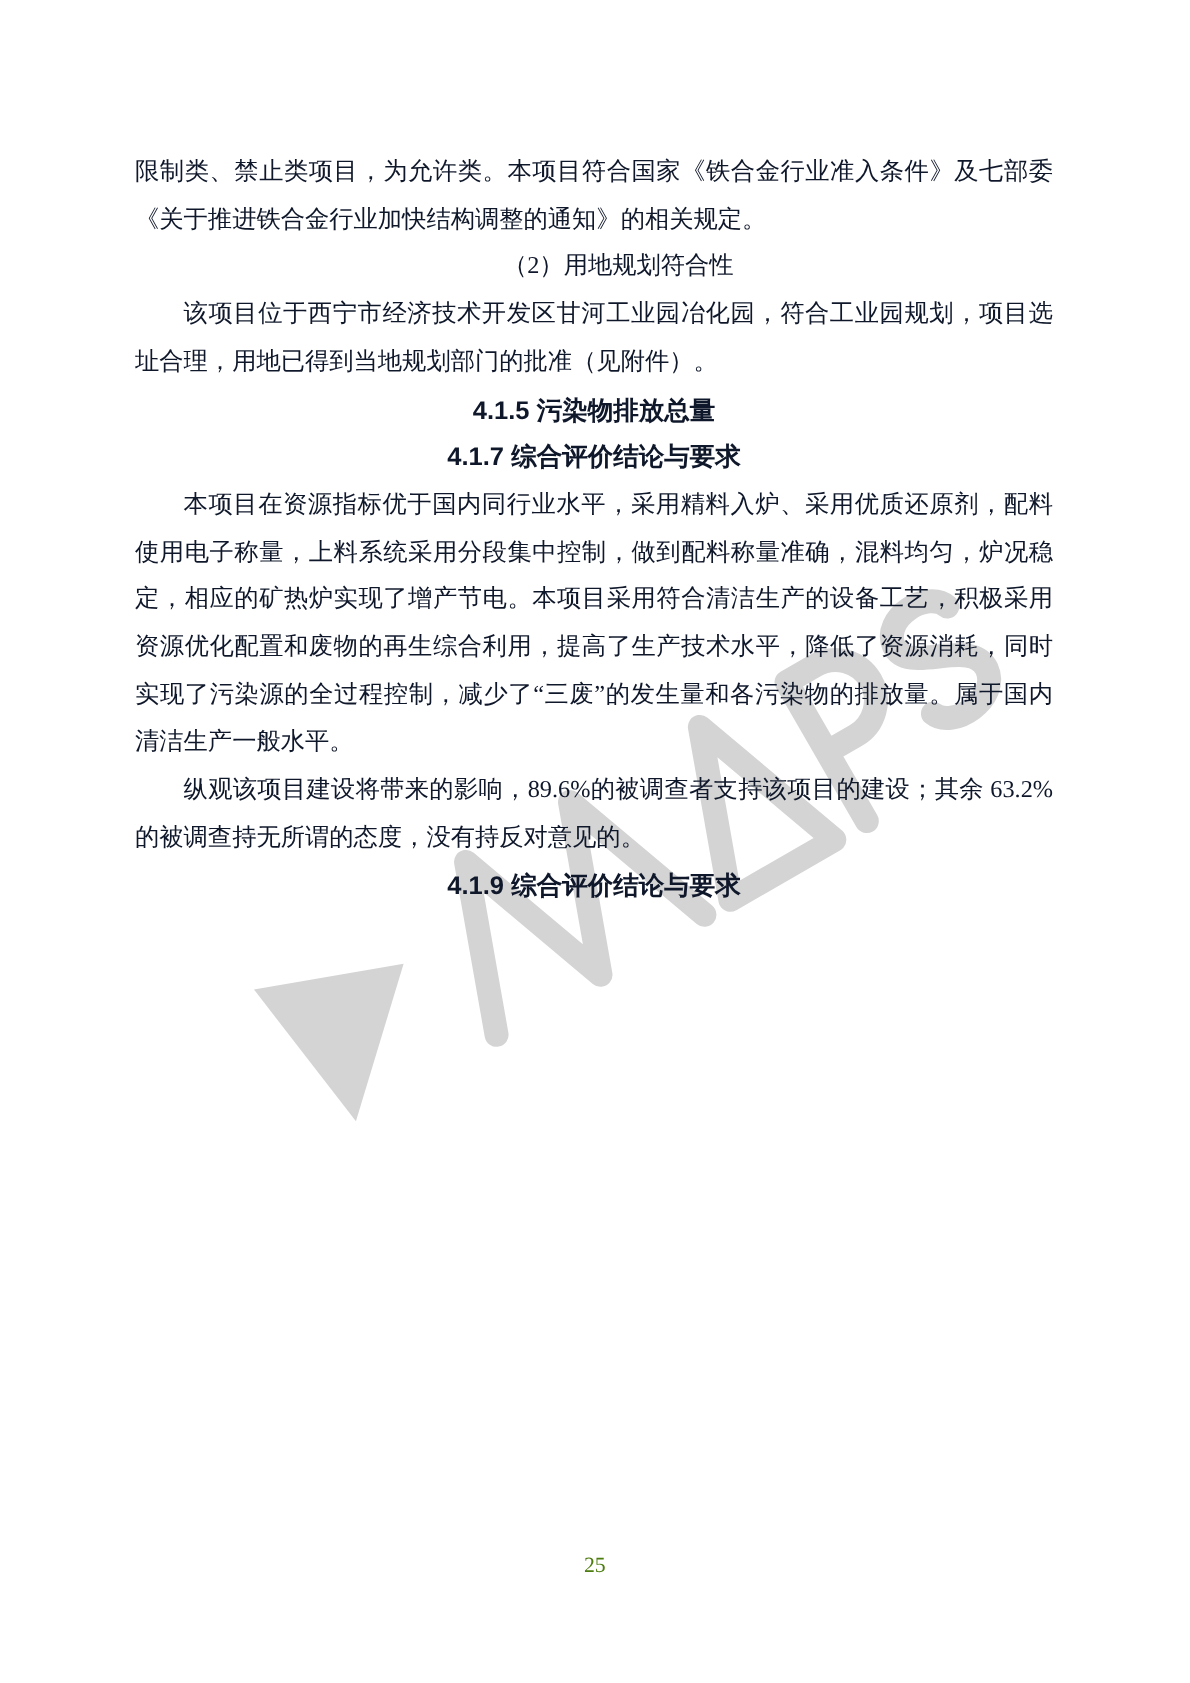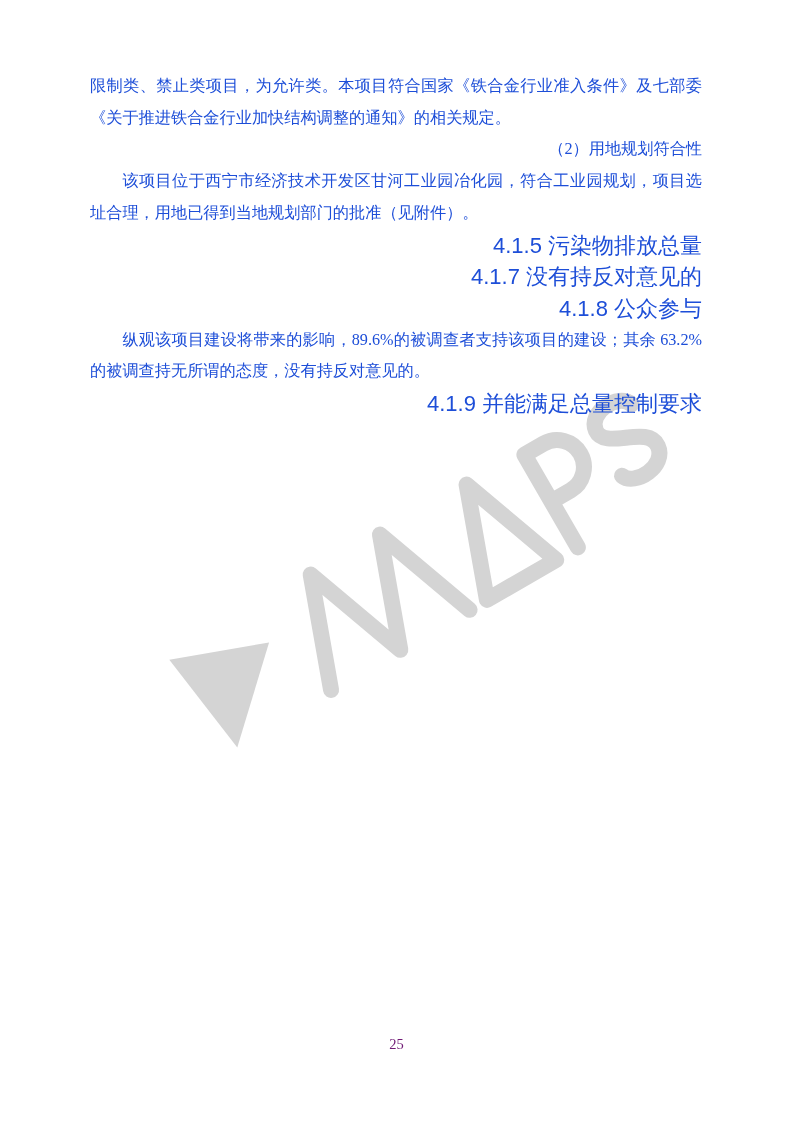--- a/index.html
+++ b/index.html
@@ -3,38 +3,38 @@
 <meta charset="utf-8">
 <style>
   html,body{margin:0;padding:0;}
   body{
     width:793px;height:1122px;background:#ffffff;position:relative;
     font-family:"Liberation Serif", serif;
   }
   .page{position:absolute;inset:0;background:#ffffff;overflow:hidden;}
   .watermark{position:absolute;left:0;top:0;z-index:0;}
   .content{
-    position:absolute;left:90px;top:71px;width:612px;z-index:1;
-    color:#1d4ed8;text-align:justify;
+    position:absolute;left:90px;top:99px;width:612px;z-index:1;
+    color:#0f172a;text-align:justify;
     font-size:16.2px;line-height:31.7px;
   }
   .content p,.content h3{
     margin:0;padding:0;font-size:16.2px;line-height:31.7px;font-weight:normal;
   }
   .content h3.heading{
-    font-weight:400;
+    font-weight:700;
     font-family:"Liberation Sans", sans-serif;
-    font-size:22px;line-height:31.7px;
-    text-align:right;
+    font-size:17px;line-height:31.7px;
+    text-align:center;
   }
   .indent{text-indent:2em;}
-  .subline{text-indent:2em;text-align:right;}
+  .subline{text-indent:2em;text-align:center;}
   .page-number{
     position:absolute;left:0;right:0;top:1036px;z-index:1;
-    text-align:center;font-size:14.5px;color:#701a75;
+    text-align:center;font-size:14.5px;color:#4d7c0f;
     font-family:"Liberation Serif", serif;
   }
 </style>
 </head>
 <body>
 
 <div class="page">
 
   <svg class="watermark" width="793" height="1122" viewBox="0 0 793 1122" aria-hidden="true">
     <g transform="rotate(-30 416 575)" stroke-linecap="round" stroke-linejoin="round">
@@ -44,21 +44,21 @@
       <path class="wm-stroke" d="M 570 632 L 570 525 L 592 525 A 27 27 0 1 1 592 579 L 570 579" fill="none" stroke="#d4d4d4" stroke-width="16"></path>
       <path class="wm-stroke" d="M 688 535 C 682 518 646 520 644 540 C 642 562 692 560 690 584 C 688 606 650 608 644 592" fill="none" stroke="#d4d4d4" stroke-width="16"></path>
     </g>
   </svg>
 
   <main class="content">
       <p class="">限制类、禁止类项目，为允许类。本项目符合国家《铁合金行业准入条件》及七部委《关于推进铁合金行业加快结构调整的通知》的相关规定。</p>
       <p class="subline">（2）用地规划符合性</p>
       <p class="indent">该项目位于西宁市经济技术开发区甘河工业园冶化园，符合工业园规划，项目选址合理，用地已得到当地规划部门的批准（见附件）。</p>
       <h3 class="heading">4.1.5 污染物排放总量</h3>
-      <h3 class="heading">4.1.7 没有持反对意见的</h3>
-      <h3 class="heading">4.1.8 公众参与</h3>
+      <h3 class="heading">4.1.7 综合评价结论与要求</h3>
+      <p class="indent">本项目在资源指标优于国内同行业水平，采用精料入炉、采用优质还原剂，配料使用电子称量，上料系统采用分段集中控制，做到配料称量准确，混料均匀，炉况稳定，相应的矿热炉实现了增产节电。本项目采用符合清洁生产的设备工艺，积极采用资源优化配置和废物的再生综合利用，提高了生产技术水平，降低了资源消耗，同时实现了污染源的全过程控制，减少了“三废”的发生量和各污染物的排放量。属于国内清洁生产一般水平。</p>
       <p class="indent">纵观该项目建设将带来的影响，89.6%的被调查者支持该项目的建设；其余 63.2%的被调查持无所谓的态度，没有持反对意见的。</p>
-      <h3 class="heading">4.1.9 并能满足总量控制要求</h3>
+      <h3 class="heading">4.1.9 综合评价结论与要求</h3>
     </main>
 
   <div class="page-number">25</div>
 
 </div>
 
 </body></html>

